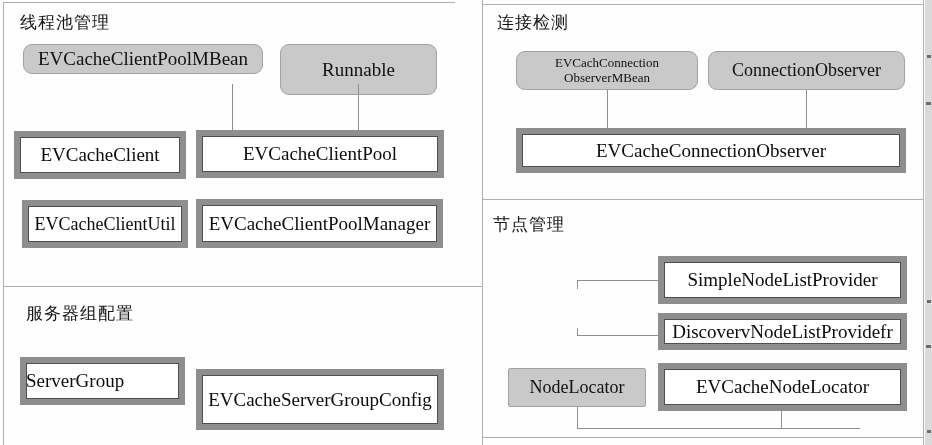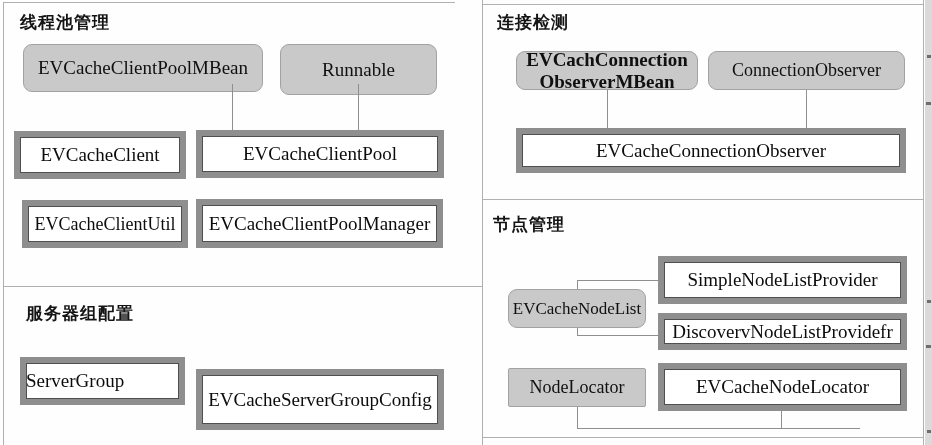--- a/index.html
+++ b/index.html
@@ -4,32 +4,32 @@
 <style>
   html,body{margin:0;padding:0;}
   body{width:932px;height:445px;background:#fdfdfd;overflow:hidden;
        font-family:"Liberation Serif", serif;}
   .canvas{position:relative;width:932px;height:445px;background:#fefefe;}
 
   
   .pline{position:absolute;background:var(--panel_border,#b0b0b0);}
 
   
-  .ptitle{position:absolute;font-weight:bold;font-size:17px;color:#141414;
+  .ptitle{position:absolute;font-weight:normal;font-size:17px;color:#141414;
           letter-spacing:1px;white-space:nowrap;text-align:center;}
 
   
   .gbox{position:absolute;box-sizing:border-box;
         background:var(--gray_box_fill,#c9c9c9);
         border:1px solid var(--gray_box_border,#a2a2a2);
         border-radius:9px;
         display:flex;align-items:center;justify-content:center;
         font-size:19px;color:#101010;white-space:nowrap;}
   .gbox.square{border-radius:2px;}
-  .gbox.two-line{flex-direction:column;font-size:19px;line-height:1.15;font-weight:bold;}
+  .gbox.two-line{flex-direction:column;font-size:13px;line-height:1.15;}
 
   
   .wbox{position:absolute;box-sizing:border-box;background:#ffffff;
         border:6px solid var(--white_box_frame,#8e8e8e);
         box-shadow:inset 0 0 0 1px var(--white_box_inner_line,#4f4f4f);
         display:flex;align-items:center;justify-content:center;
         font-size:19px;color:#0c0c0c;white-space:nowrap;}
   .wbox.left-align{justify-content:flex-start;}
 
   
@@ -64,21 +64,21 @@
   <div class="artifact" style="left:926px;top:102px;width:5px;height:3px;"></div>
   <div class="artifact" style="left:927px;top:300px;width:4px;height:3px;"></div>
   <div class="artifact" style="left:926px;top:345px;width:5px;height:3px;"></div>
   <div class="artifact" style="left:927px;top:430px;width:4px;height:3px;"></div>
 
   <div class="ptitle" style="left:20px;top:11px;">线程池管理</div>
   <div class="ptitle" style="left:497px;top:11px;">连接检测</div>
   <div class="ptitle" style="left:26px;top:302px;">服务器组配置</div>
   <div class="ptitle" style="left:493px;top:213px;">节点管理</div>
 
-  <div class="gbox" style="left:23px;top:44px;width:240px;height:48px;">
+  <div class="gbox" style="left:23px;top:44px;width:240px;height:30px;">
     <span>EVCacheClientPoolMBean</span>
   </div>
   <div class="gbox" style="left:280px;top:44px;width:157px;height:51px;">
     <span>Runnable</span>
   </div>
 
   <div class="vline" style="left:232px;top:84px;height:46px;"></div>
   <div class="vline" style="left:358px;top:84px;height:46px;"></div>
 
   <div class="wbox" style="left:14px;top:131px;width:172px;height:48px;">
@@ -120,23 +120,20 @@
   <div class="vline" style="left:577px;top:280px;height:9px;"></div>
   <div class="vline" style="left:577px;top:328px;height:8px;"></div>
   <div class="hline" style="left:577px;top:335px;width:81px;"></div>
   <div class="vline" style="left:577px;top:407px;height:21px;"></div>
   <div class="hline" style="left:577px;top:428px;width:283px;"></div>
   <div class="vline" style="left:781px;top:411px;height:17px;"></div>
 
   <div class="wbox" style="left:658px;top:256px;width:249px;height:48px;">
     <span>SimpleNodeListProvider</span>
   </div>
-  <div class="gbox" style="left:508px;top:289px;width:138px;height:39px;font-size:17px;">
-    <span>EVCacheNodeList</span>
-  </div>
   <div class="wbox" style="left:658px;top:313px;width:249px;height:37px;">
     <span>DiscovervNodeListProvidefr</span>
   </div>
   <div class="gbox square" style="left:508px;top:368px;width:138px;height:39px;font-size:18px;">
     <span>NodeLocator</span>
   </div>
   <div class="wbox" style="left:658px;top:363px;width:249px;height:48px;text-align:center;">
     <span>EVCacheNodeLocator</span>
   </div>
 

